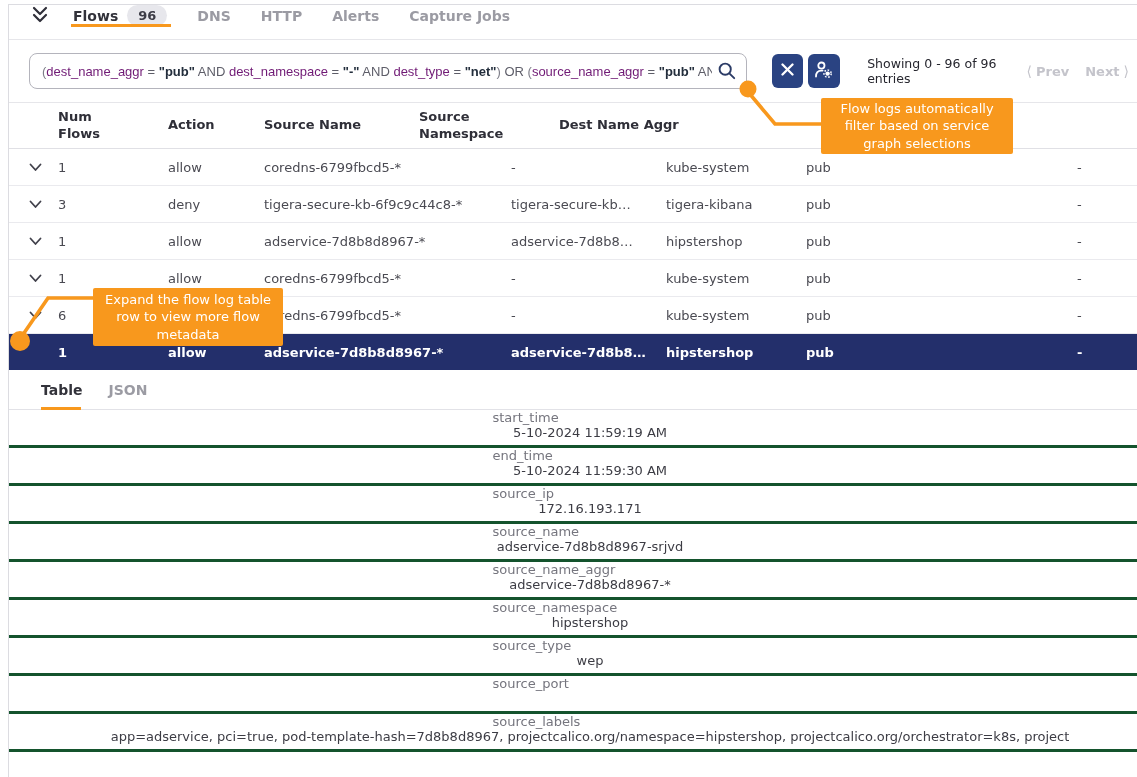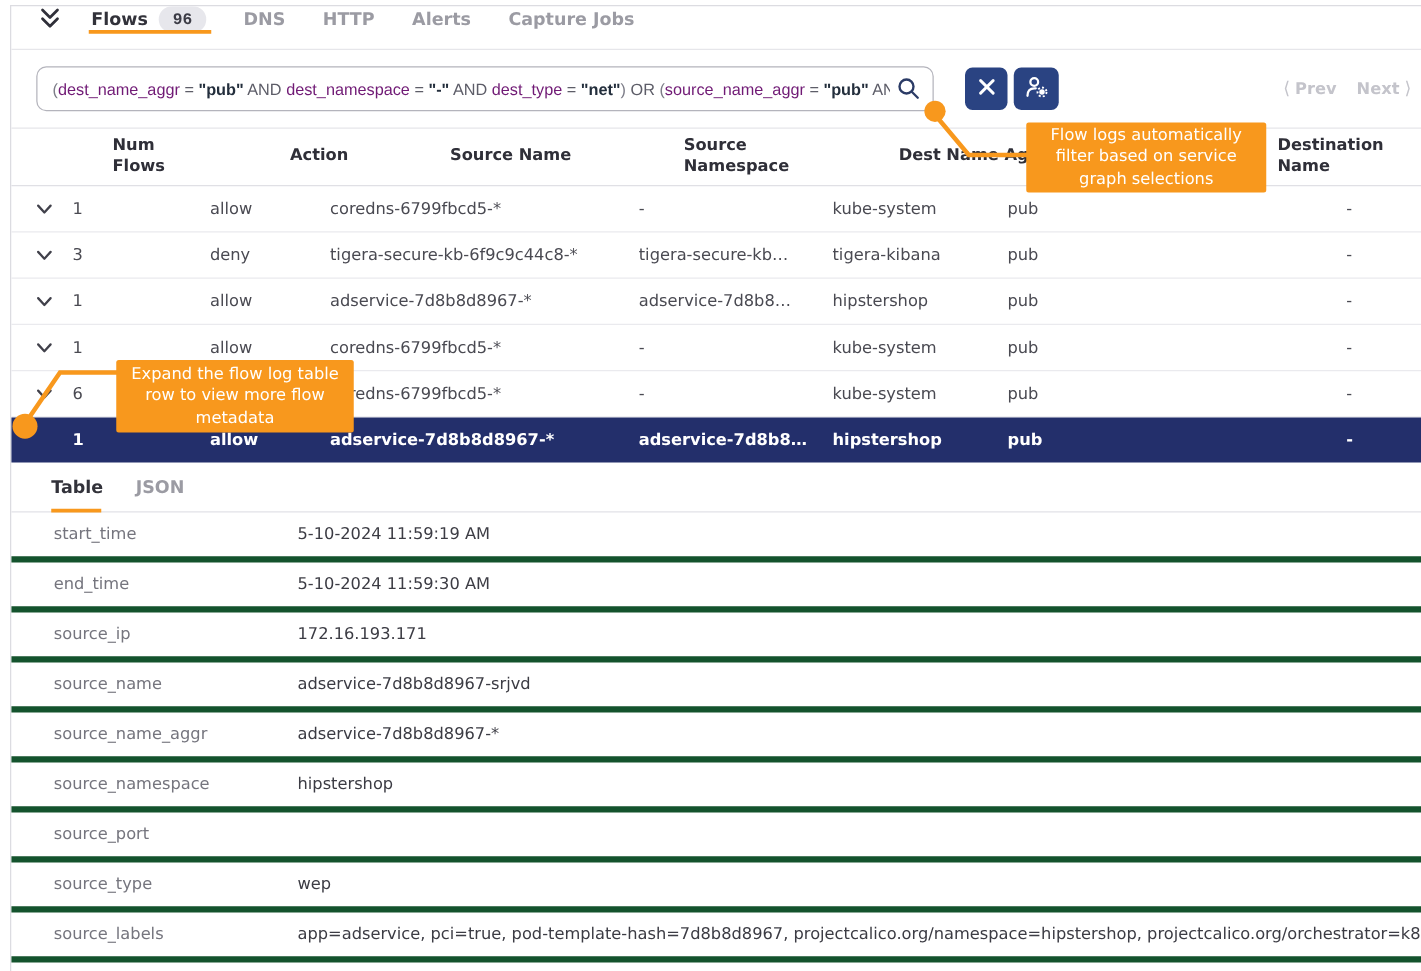--- a/index.html
+++ b/index.html
@@ -7,21 +7,21 @@
   .page{position:absolute;left:8px;top:4px;right:0;bottom:0;
     border-left:1px solid #dcdce1;border-top:1px solid #dcdce1;overflow:hidden;background:#fff;}
 
   
   .tabbar{height:34px;display:flex;align-items:flex-start;padding-left:20px;border-bottom:1px solid #e6e6ea;}
   .collapse{display:flex;align-items:center;margin-right:22px;cursor:pointer;}
   #tabs{display:flex;gap:30px;}
   .tab{display:flex;align-items:center;gap:9px;font-size:14px;font-weight:bold;color:#9b9ba3;position:relative;cursor:pointer;}
   .tab.active{color:#32323a;}
   .tab.active::after{content:'';position:absolute;left:-2px;right:-4px;bottom:-1px;height:3px;background:#F8981D;}
-  .badge{background:#e7e7ec;color:#3c3c46;border-radius:13px;padding:3px 11px;font-size:13px;font-weight:bold;font-family:Liberation Mono, monospace;}
+  .badge{background:#e7e7ec;color:#3c3c46;border-radius:13px;padding:3px 11px;font-size:13px;font-weight:bold;}
 
   
   .filterrow{height:62px;display:flex;align-items:center;padding-left:20px;}
   .search{width:718px;height:36px;box-sizing:border-box;border:1px solid #b4b4bc;border-radius:8px;
     display:flex;align-items:center;position:relative;padding:0 34px 0 12px;background:#fff;}
   #query{flex:1;white-space:nowrap;overflow:hidden;font-family:"Liberation Sans",sans-serif;
     font-size:13px;color:#6a6a74;}
   .tk-field{color:#701a75;}
   .tk-value{color:#232e3c;font-weight:bold;}
   .tk-op,.tk-kw{color:#5d5d68;}
@@ -33,41 +33,41 @@
   .btn.cols{margin-left:5px;width:36px;}
   .summary{margin-left:27px;font-size:12.5px;color:#26262e;}
   .pager{margin-left:auto;display:flex;align-items:center;gap:16px;padding-right:8px;
     color:#c4c4cb;font-size:13px;font-weight:bold;}
   .pager .pg{display:flex;align-items:center;gap:4px;cursor:default;}
   .ang{font-size:14px;font-weight:normal;}
 
   
   .thead{height:45px;display:flex;align-items:center;padding-left:20px;
     border-top:1px solid #e6e6ea;border-bottom:1px solid #e0e0e5;
-    font-size:13px;font-weight:bold;color:#2f2f38;line-height:1.25;gap:32px;}
+    font-size:13px;font-weight:bold;color:#2f2f38;line-height:1.25;}
   .hc span{display:inline-block;}
   .hw1{max-width:46px;}.hw5{max-width:90px;}.hw7{max-width:102px;}
   .row{height:36px;display:flex;align-items:center;padding-left:20px;
     border-bottom:1px solid #eaeaee;font-size:13px;color:#4a4a52;}
   .row.sel{background:#232F6B;color:#fff;font-weight:bold;border-bottom:none;}
   .c0{width:29px;flex:none;display:flex;align-items:center;}
   .c1{width:110px;flex:none;}
   .c2{width:96px;flex:none;}
   .c3{width:247px;flex:none;white-space:nowrap;overflow:hidden;}
   .c4{width:155px;flex:none;white-space:nowrap;overflow:hidden;}
   .c5{width:140px;flex:none;}
   .c6{width:271px;flex:none;}
   .c7{width:130px;flex:none;}
 
   
   .dtabs{height:39px;display:flex;align-items:stretch;gap:26px;padding-left:32px;border-bottom:1px solid #e2e2e7;}
   .dtab{display:flex;align-items:center;font-size:14px;font-weight:bold;color:#9b9ba3;position:relative;cursor:pointer;}
   .dtab.active{color:#32323a;}
   .dtab.active::after{content:'';position:absolute;left:0;right:2px;bottom:-1px;height:3px;background:#F8981D;}
-  .frow{height:35px;display:flex;align-items:center;padding-left:34px;border-bottom:5px solid #14532d;}
+  .frow{height:35px;display:flex;align-items:center;padding-left:34px;border-bottom:3px solid #14532d;flex-direction:column;}
   .fkey{width:195px;flex:none;font-size:13px;color:#75757e;}
   .fval{flex:1;font-size:13px;color:#3c3c44;white-space:nowrap;overflow:hidden;}
 
   
   .overlay{position:absolute;left:0;top:0;z-index:40;pointer-events:none;}
   .tip{position:absolute;z-index:45;background:#F8981D;color:#fff;box-sizing:border-box;
     display:flex;align-items:center;justify-content:center;text-align:center;
     font-size:13px;font-weight:500;line-height:1.35;padding:4px 7px;border-radius:2px;}
   .tip1{left:821px;top:98px;width:192px;height:56px;}
   .tip2{left:93px;top:288px;width:190px;height:58px;}
@@ -125,20 +125,21 @@
     <button class="btn cols">
       <span>
         <svg width="19" height="19" viewBox="0 0 19 19" fill="none">
           <circle cx="7.4" cy="5.6" r="3.1" stroke="#fff" stroke-width="1.8"></circle>
           <path d="M2 16.6 C2 12.4 4.4 10.6 7.4 10.6 L 8.6 10.6" stroke="#fff" stroke-width="1.8" stroke-linecap="round"></path>
           <circle cx="13.6" cy="13.6" r="2.2" fill="#fff"></circle>
           <circle cx="13.6" cy="13.6" r="3.6" stroke="#fff" stroke-width="1.5" stroke-dasharray="1.6 1.7"></circle>
         </svg>
       </span>
     </button>
+    <div class="summary">Showing 0 - 96 of 96 entries</div>
     <div class="pager">
       <span class="pg">
         <span class="ang">⟨</span>
         <span>Prev</span>
       </span>
       <span class="pg">
         <span>Next</span>
         <span class="ang">⟩</span>
       </span>
     </div>
@@ -263,26 +264,26 @@
       </div>
       <div class="frow">
         <span class="fkey">source_name_aggr</span>
         <span class="fval">adservice-7d8b8d8967-*</span>
       </div>
       <div class="frow">
         <span class="fkey">source_namespace</span>
         <span class="fval">hipstershop</span>
       </div>
       <div class="frow">
+        <span class="fkey">source_type</span>
+        <span class="fval">wep</span>
+      </div>
+      <div class="frow">
         <span class="fkey">source_port</span>
         <span class="fval"></span>
-      </div>
-      <div class="frow">
-        <span class="fkey">source_type</span>
-        <span class="fval">wep</span>
       </div>
       <div class="frow">
         <span class="fkey">source_labels</span>
         <span class="fval">app=adservice, pci=true, pod-template-hash=7d8b8d8967, projectcalico.org/namespace=hipstershop, projectcalico.org/orchestrator=k8s, project</span>
       </div>
       <div class="frow"></div>
     </div>
 
 </div>
 

